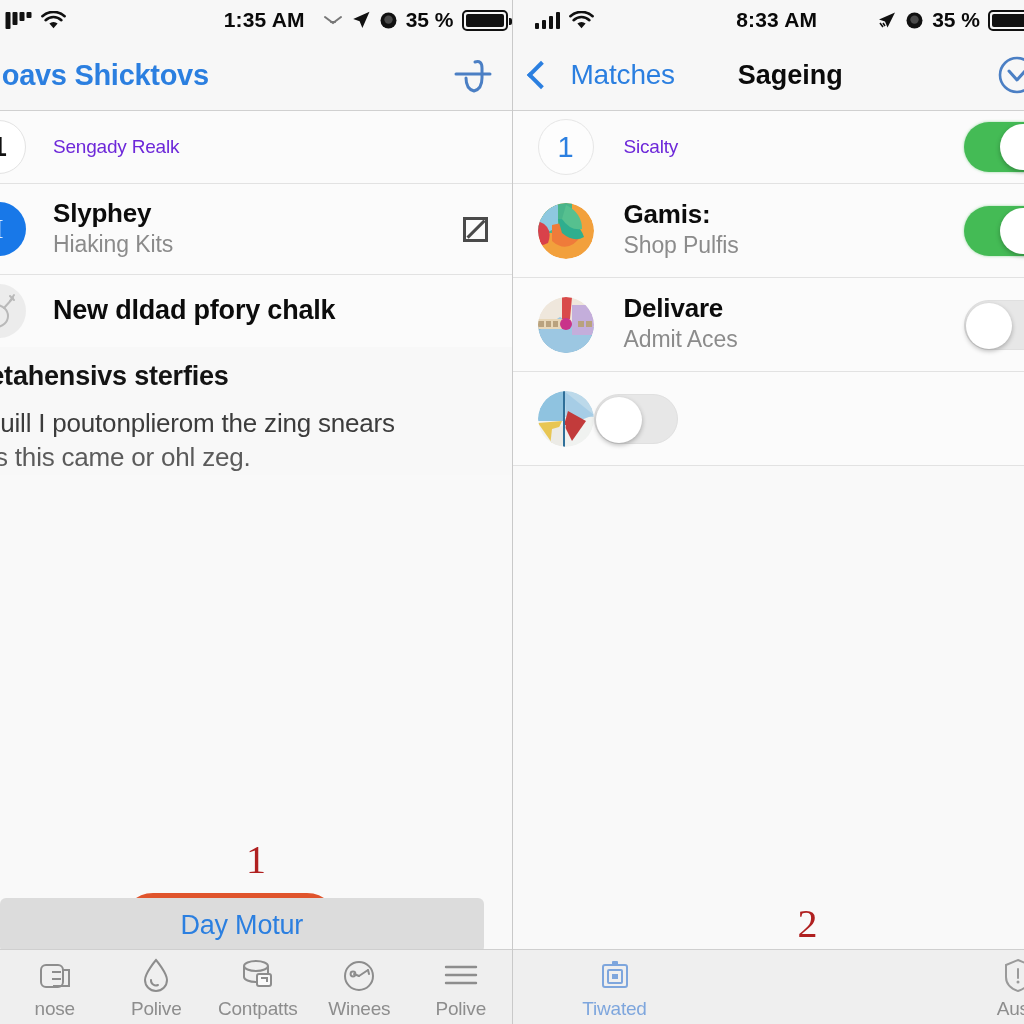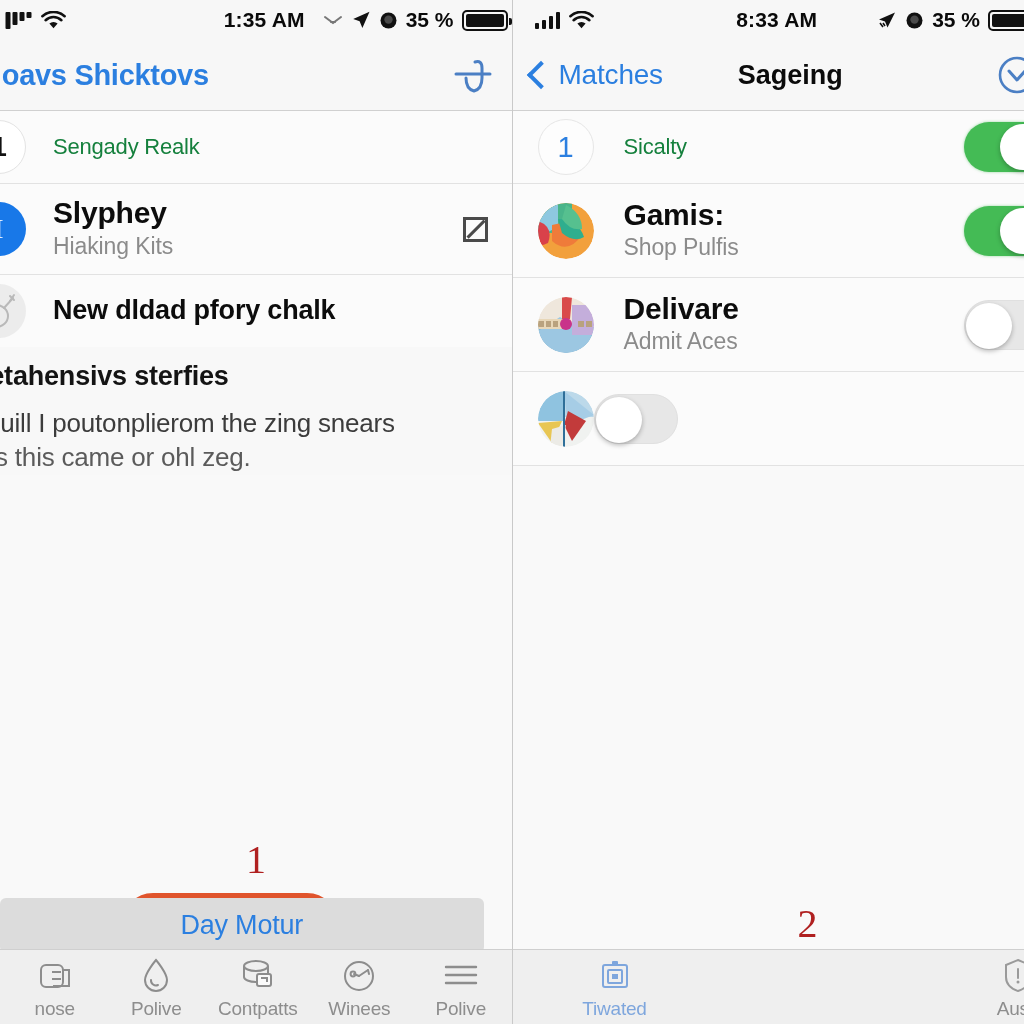--- a/index.html
+++ b/index.html
@@ -41,41 +41,41 @@
 
   
   .navbar{
     height:70px;background:#f7f7f7;display:flex;align-items:center;
     position:relative;border-bottom:1px solid #d0d0d0;
   }
   .nav-title-big{
     font-size:29px;font-weight:bold;color:#2b7fe0;letter-spacing:-.3px;
     padding-left:0;margin-left:-6px;white-space:nowrap;
   }
-  .nav-back{display:flex;align-items:center;gap:6px;padding-left:18px;color:#2b7fe0;cursor:pointer;}
+  .nav-back{display:flex;align-items:center;gap:18px;padding-left:18px;color:#2b7fe0;cursor:pointer;}
   .chev-left{width:16px;height:16px;border-left:4.5px solid #2b7fe0;border-bottom:4.5px solid #2b7fe0;transform:rotate(45deg);margin-right:2px;}
   .nav-back-label{font-size:28px;color:#2b7fe0;letter-spacing:-.2px;}
   .nav-center{
     position:absolute;left:0;right:0;text-align:center;
     font-size:27px;font-weight:bold;color:#0b0b0b;pointer-events:none;margin-left:44px;
   }
   .nav-right{margin-left:auto;padding-right:14px;display:flex;align-items:center;}
 
   
   .list{background:#fcfcfc;}
   .row{
     display:flex;align-items:center;background:#fbfbfb;
     border-bottom:1px solid #e2e2e2;position:relative;
   }
   .row .lead{flex:0 0 auto;display:flex;align-items:center;justify-content:center;}
   .row .body{flex:1 1 auto;min-width:0;}
   .row .trail{flex:0 0 auto;display:flex;align-items:center;}
 
-  .title-1l{font-size:22px;color:#15803d;letter-spacing:-.2px;white-space:nowrap;}
-  .title-2l{font-size:30px;font-weight:bold;color:#0c0c0c;letter-spacing:-.2px;white-space:nowrap;line-height:1.15;}
+  .title-1l{font-size:19px;color:#6d28d9;letter-spacing:-.2px;white-space:nowrap;}
+  .title-2l{font-size:26px;font-weight:bold;color:#0c0c0c;letter-spacing:-.2px;white-space:nowrap;line-height:1.15;}
   .sub-2l{font-size:23px;color:#8b8b8b;letter-spacing:-.1px;white-space:nowrap;line-height:1.3;margin-top:1px;}
 
   
   .lrow{height:72px;padding-left:0;}
   .lrow .lead{width:54px;margin-left:-28px;}
   .av-num{
     width:54px;height:54px;border-radius:50%;background:#fff;border:1.5px solid #e3e3e3;
     display:flex;align-items:center;justify-content:center;
     font-size:28px;font-weight:bold;color:#111;box-sizing:border-box;
   }

